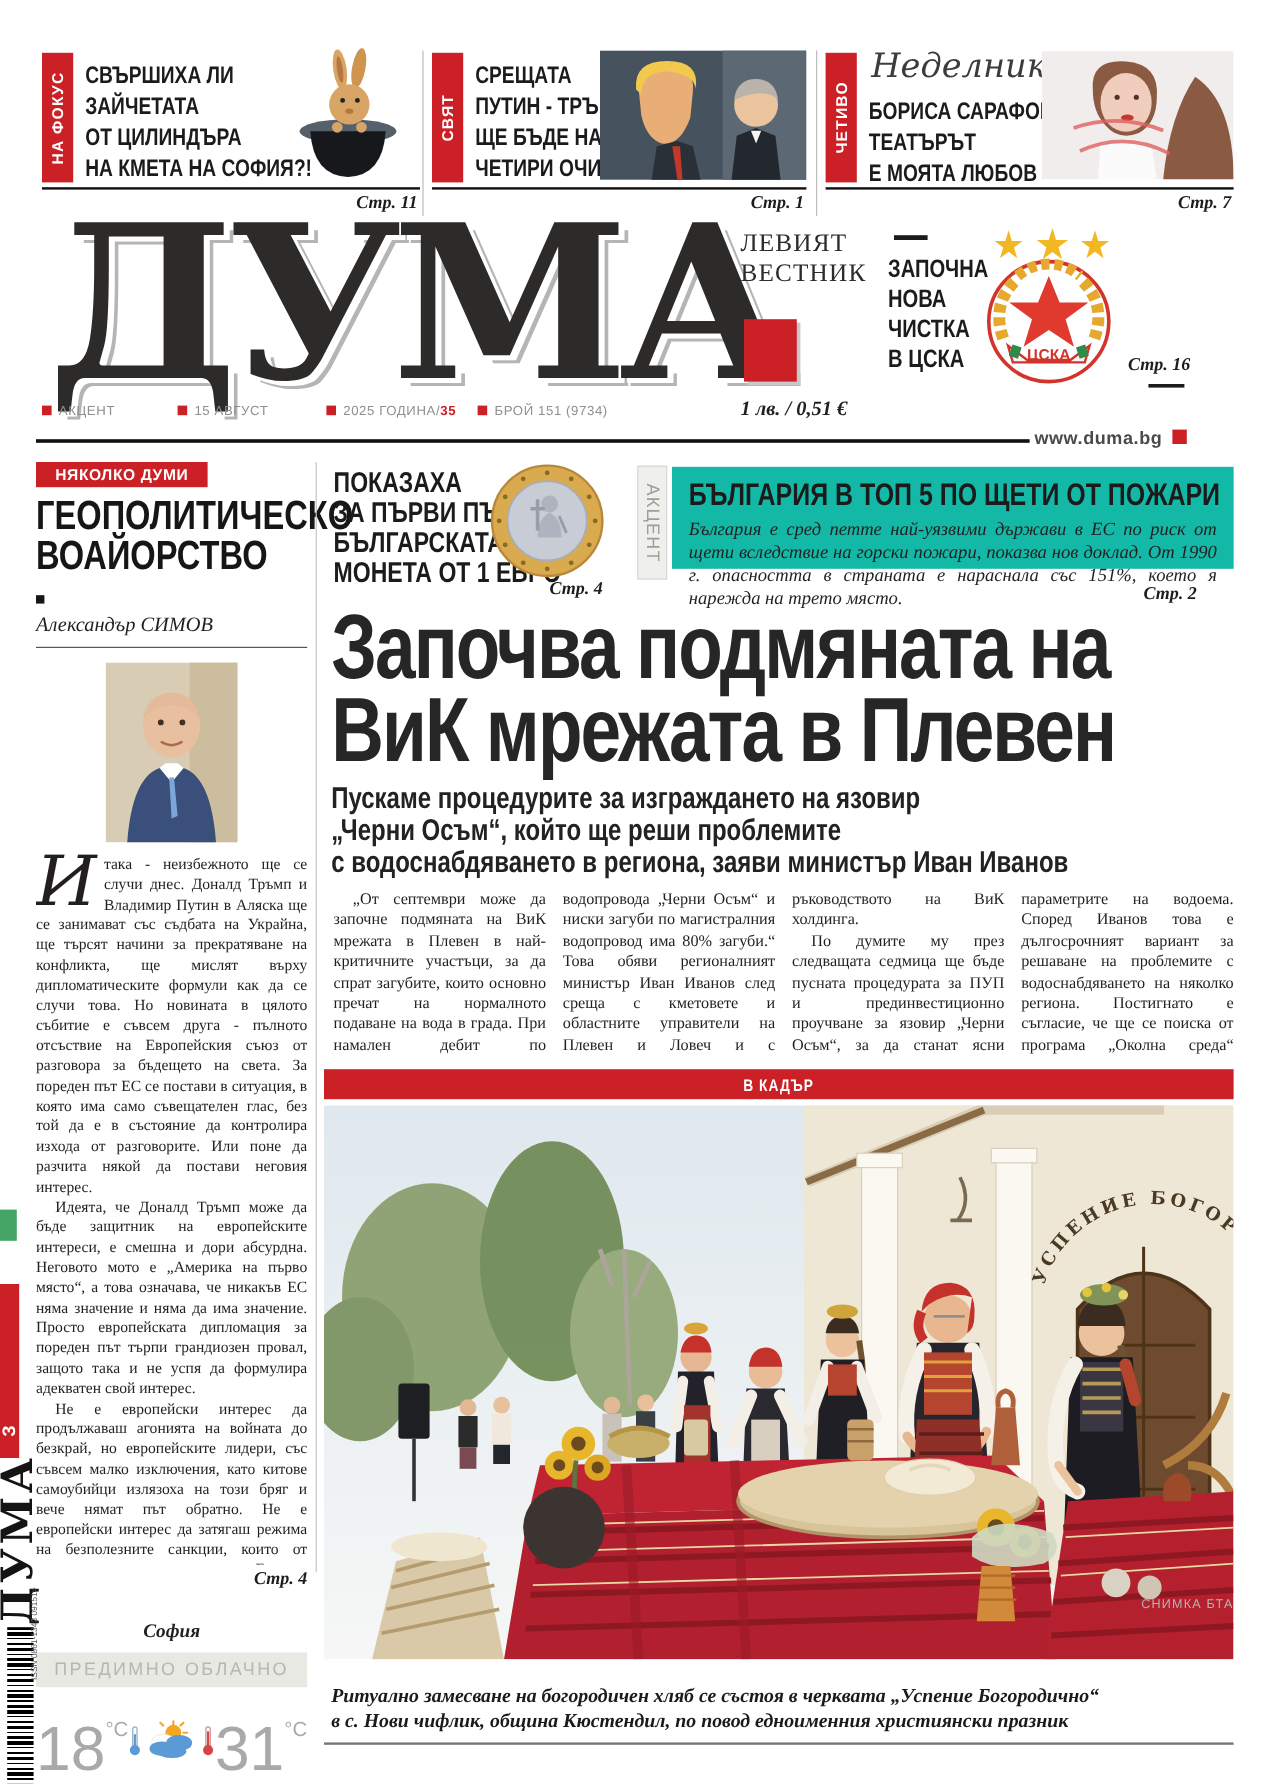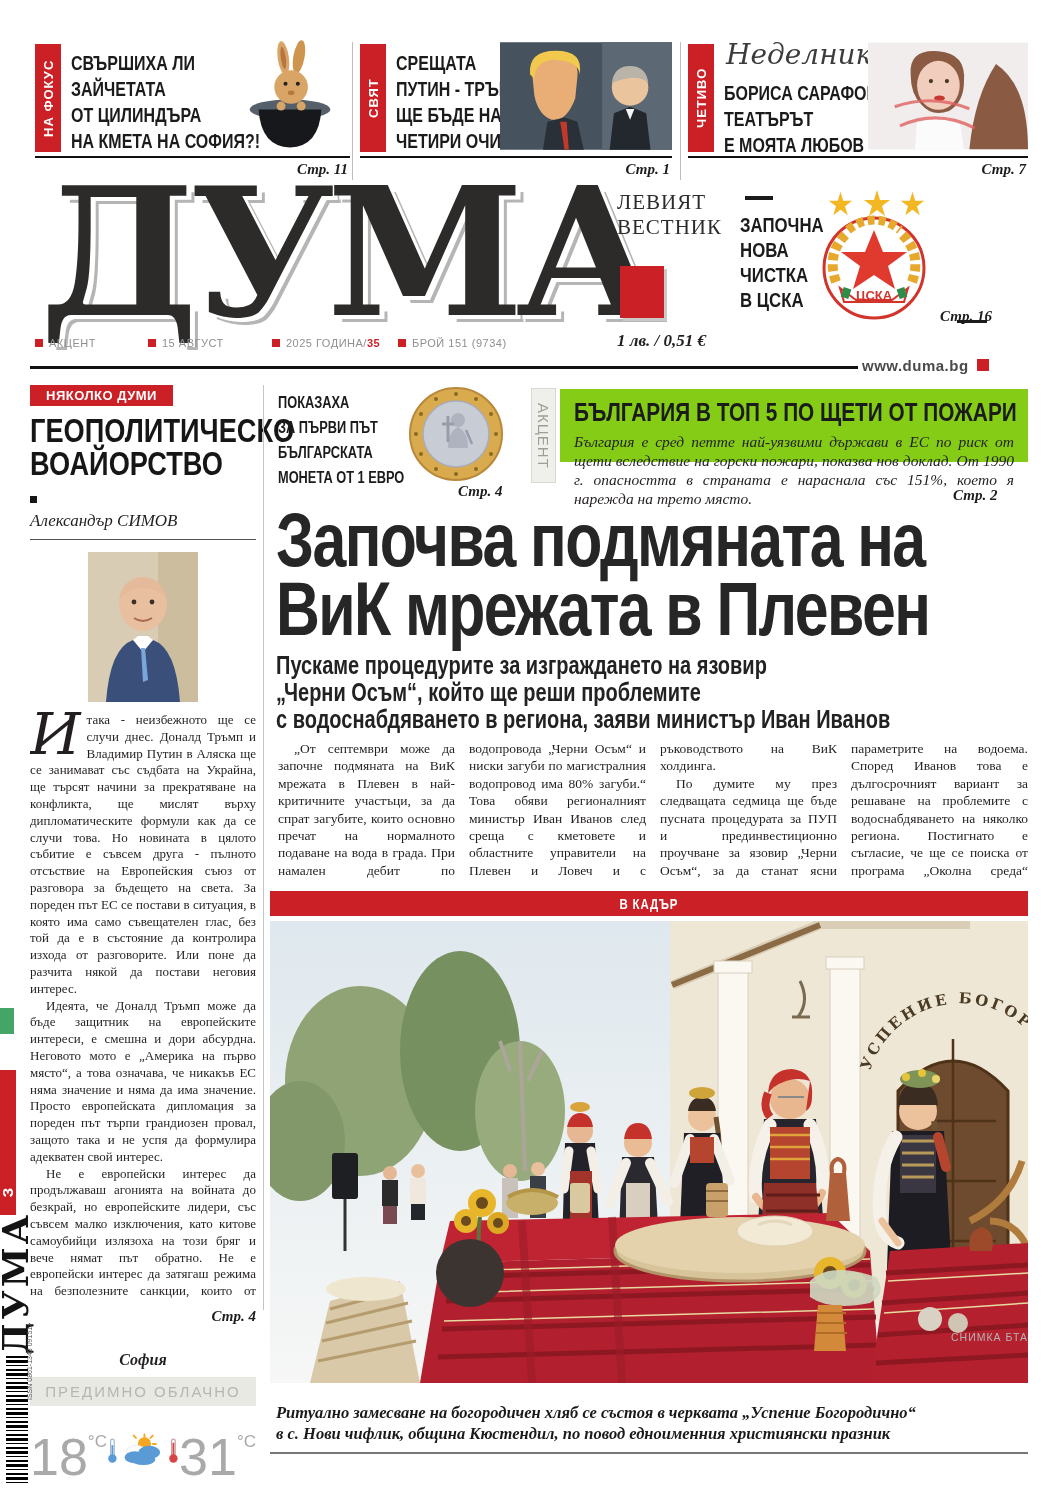--- a/index.html
+++ b/index.html
@@ -39,21 +39,21 @@
   .logo-reg { position:absolute; left:572px; top:188px; font-size:24px; color:#2c2b2a; font-family:"Liberation Serif",serif; }
   .tagline { position:absolute; left:617px; top:190px; font-family:"Liberation Serif",serif;
              font-size:21px; line-height:25px; letter-spacing:1px; color:#2c2b2a; }
   .redsq-big { position:absolute; left:620px; top:266px; width:44px; height:52px; background:#cb2026;
                box-shadow:3px 3px 0 #c9c9c9; }
   .price { position:absolute; left:617px; top:331px; font-style:italic; font-weight:bold; font-size:17px;text-align:center; }
   .cska-dash { position:absolute; left:745px; top:196px; width:28px; height:4px; background:#1b1b1b; }
   .cska-head { position:absolute; left:740px; top:212px; font-family:"Liberation Sans",sans-serif;
                font-weight:bold; font-size:21px; line-height:25px; color:#1b1b1b; }
   .cska-logo { position:absolute; left:818px; top:190px; }
-  .cska-page { position:absolute; left:940px; top:296px;margin-top:12px; }
+  .cska-page { position:absolute; left:940px; top:296px; }
   .cska-page-dash { position:absolute; left:957px; top:320px; width:30px; height:3px; background:#1b1b1b; }
   .dateline { position:absolute; left:35px; top:337px; font-family:"Liberation Sans",sans-serif;
               font-size:11px; letter-spacing:.5px; color:#8f8f8f; }
   .dateline span.item { position:absolute; white-space:nowrap; }
   .bullet { display:inline-block; width:8px; height:8px; background:#cb2026; margin-right:6px; }
   .dl-red { color:#cb2026; font-weight:bold; }
   .mast-rule { position:absolute; left:30px; top:366px; width:828px; height:3px; background:#111; }
   .website { position:absolute; left:862px; top:357px; font-family:"Liberation Sans",sans-serif;
              font-weight:bold; font-size:15px; color:#4a4a4a; letter-spacing:.5px; }
   .website .sq { display:inline-block; width:12px; height:12px; background:#cb2026; margin-left:8px; }
@@ -79,28 +79,28 @@
   
   .wx-city { text-align:center; font-style:italic; font-weight:bold; font-size:16px; margin-top:26px; }
   .wx-box { margin-top:8px; background:#e9e9e4; color:#b7b7b0; font-family:"Liberation Sans",sans-serif;
             font-size:15px; letter-spacing:2px; text-align:center; padding:6px 0; }
   .wx-row { margin-top:10px; display:flex; align-items:center; justify-content:space-between; }
   .wx-num { font-family:"Liberation Sans",sans-serif; font-weight:400; font-size:52px; color:#a9a9a9; line-height:52px; }
   .wx-unit { font-size:17px; vertical-align:28px; color:#a9a9a9; }
 
   
   .euro-head { position:absolute; left:278px; top:390px; font-family:"Liberation Sans",sans-serif;
-               font-weight:bold; font-size:16px; line-height:25px; color:#1b1b1b; }
+               font-weight:bold; font-size:24px; line-height:25px; color:#1b1b1b; }
   .euro-coin { position:absolute; left:408px; top:386px; }
   .euro-page { position:absolute; left:458px; top:483px; }
   .akcent-vlabel { position:absolute; left:531px; top:388px; width:25px; height:95px; background:#efefec;
                    border:1px solid #d8d8d4; color:#9e9e98; font-family:"Liberation Sans",sans-serif;
                    font-size:15px; writing-mode:vertical-rl; text-align:center; letter-spacing:1px;
                    display:flex; align-items:center; justify-content:center; }
-  .akcent-box { position:absolute; left:560px; top:389px; width:468px; height:73px; background:#84cc16; padding:8px 14px; }
+  .akcent-box { position:absolute; left:560px; top:389px; width:468px; height:85px; background:#14b8a6; padding:8px 14px; }
   .akcent-title { font-family:"Liberation Sans",sans-serif; font-weight:bold; font-size:26px; color:#1b1b1b; }
   .akcent-body { margin-top:4px; font-style:italic; font-size:15.5px; line-height:19px; text-align:justify; }
   .akcent-page { position:absolute; left:953px; top:487px; }
 
   .headline { position:absolute; left:276px; top:505px; width:760px; font-family:"Liberation Sans",sans-serif;
               font-weight:bold; font-size:76px; line-height:69px; letter-spacing:-2px; color:#262626; }
   .subhead { position:absolute; left:276px; top:652px; width:760px; font-family:"Liberation Sans",sans-serif;
              font-weight:bold; font-size:25px; line-height:27px; color:#222; }
   .art-cols { position:absolute; left:278px; top:740px; width:750px; height:152px;
               column-count:4; column-gap:14px; font-size:13.5px; line-height:17.4px; text-align:justify; overflow:hidden; }

